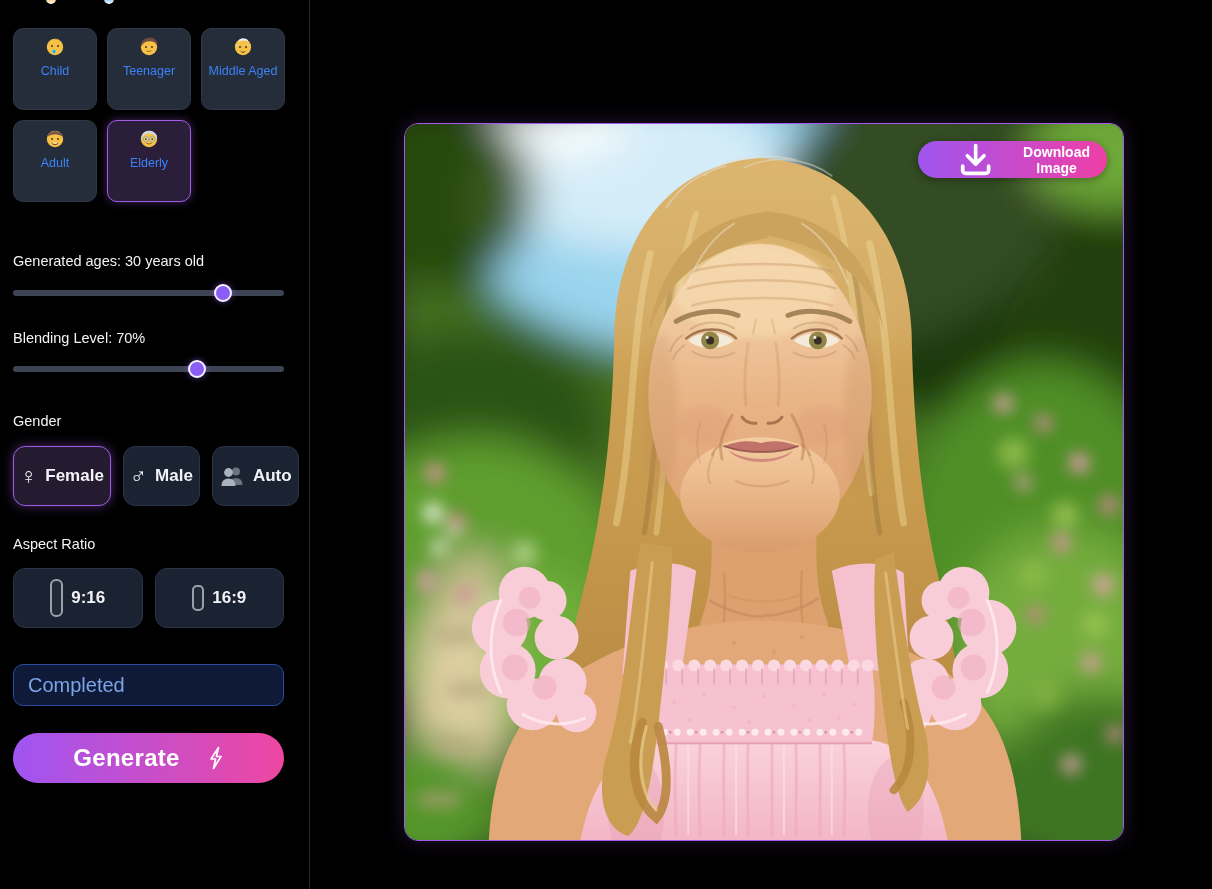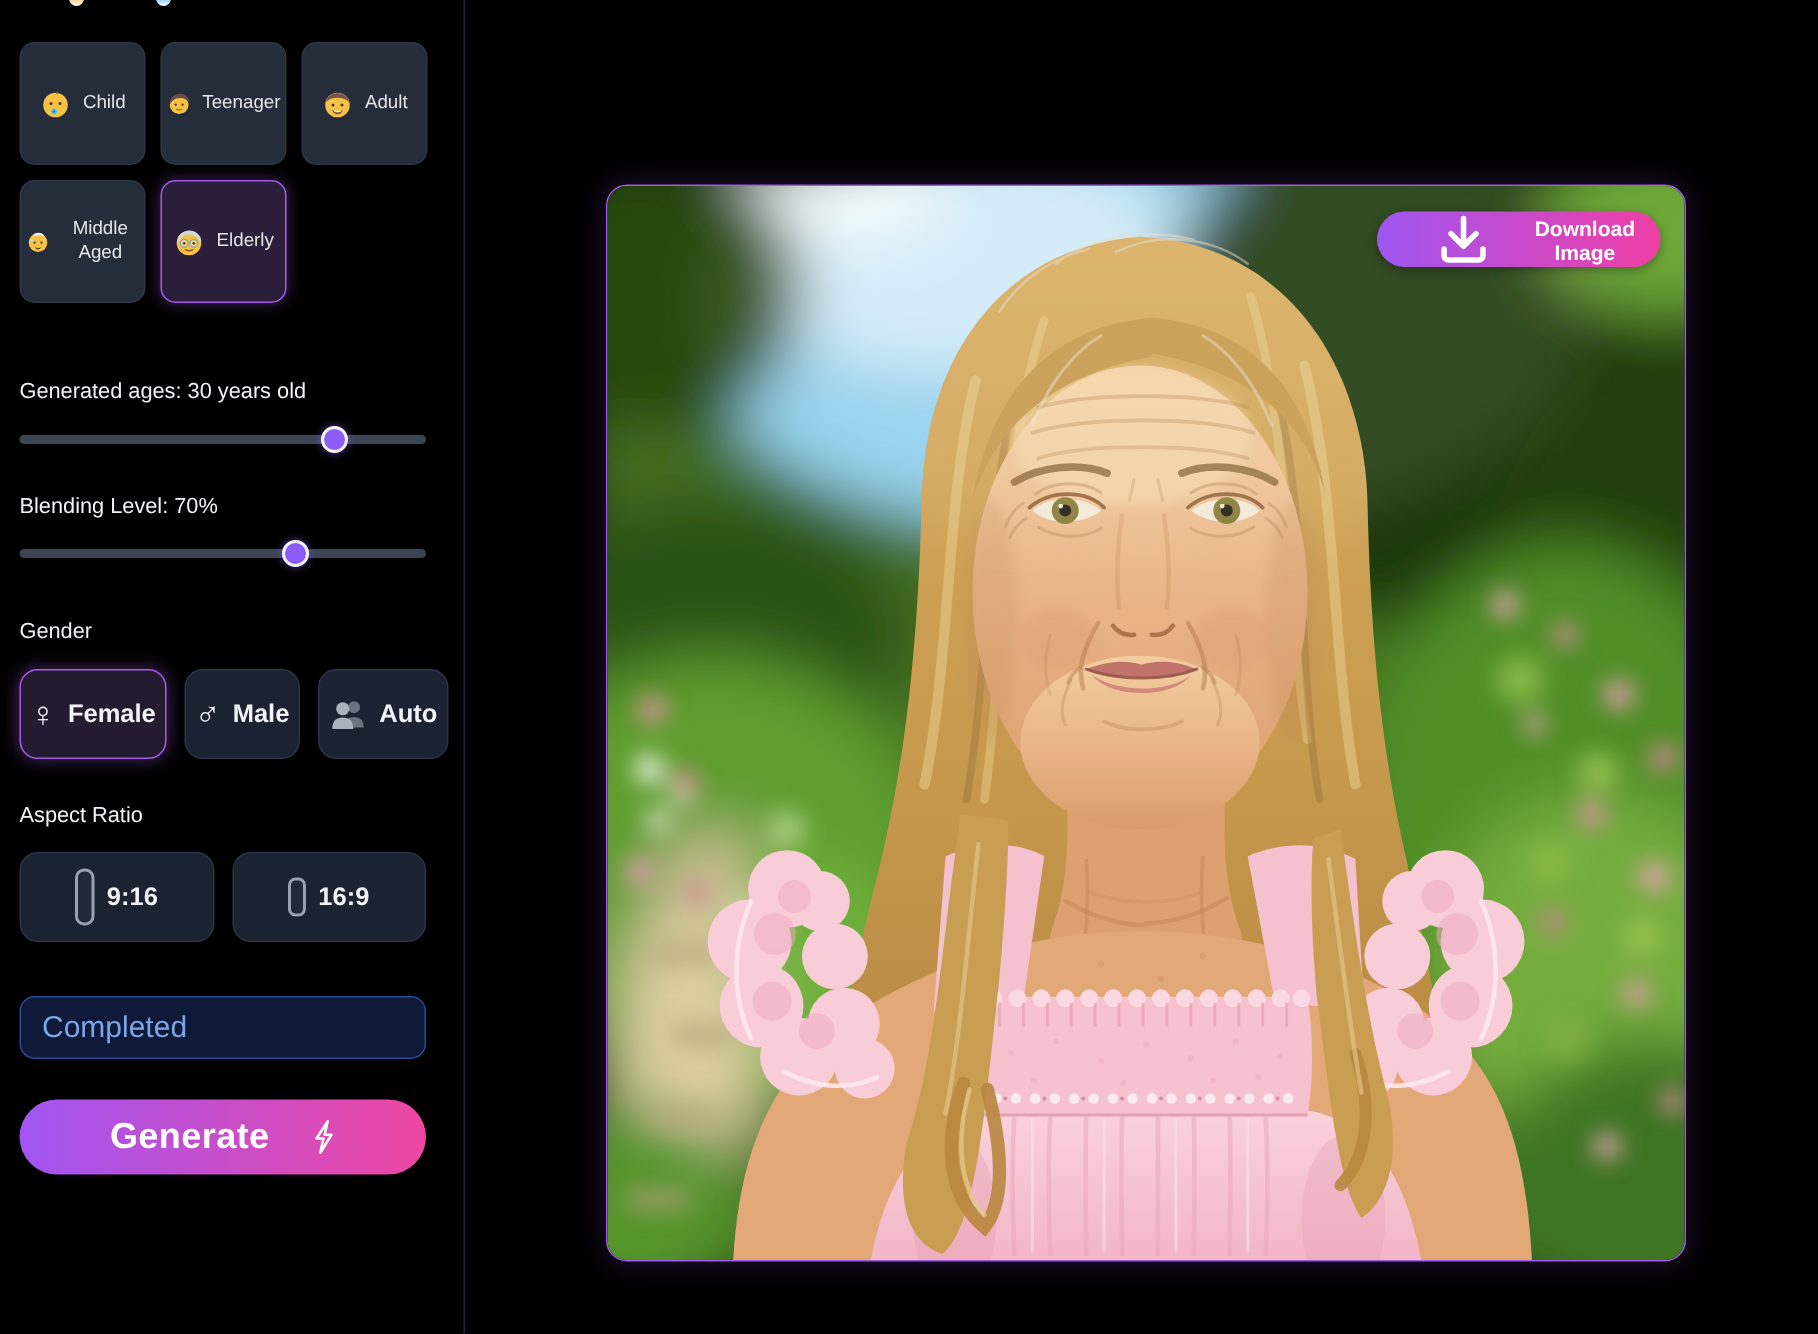--- a/index.html
+++ b/index.html
@@ -12,22 +12,22 @@
   .divider{position:absolute;left:309px;top:0;width:1px;height:889px;background:#20283a;}
 
   .clipped-header{position:absolute;left:46px;top:-4px;height:8px;display:flex;gap:48px;}
   .clip-dot{width:10px;height:8px;border-radius:0 0 5px 5px;}
   .clip-dot.a{background:linear-gradient(#f5a623,#fff);}
   .clip-dot.b{background:linear-gradient(#4aa3f0,#fff);}
 
   .age-grid{position:absolute;left:13px;top:28px;width:272px;display:grid;
             grid-template-columns:repeat(3,84px);gap:10px;}
   .age-btn{min-height:82px;border-radius:10px;background:#262d3a;border:1px solid #2f3645;
-           display:flex;align-items:center;justify-content:center;
-           gap:7px;padding:6px 3px;color:#e5e5e5;font-size:12.5px;line-height:1.25;
+           display:flex;flex-direction:column;align-items:center;justify-content:flex-start;
+           gap:7px;padding:6px 3px;color:#3b82f6;font-size:12.5px;line-height:1.25;
            text-align:center;cursor:pointer;}
   .age-btn.selected{background:#2a1e3a;border:1.5px solid #a35ce8;
            box-shadow:0 0 10px rgba(163,92,232,.4);}
   .mini-face{width:22px;height:22px;display:block;}
 
   .side-label{position:absolute;left:13px;font-size:14.5px;font-weight:500;color:#f2f3f6;}
 
   .slider-track{position:absolute;left:13px;width:271px;height:6px;border-radius:3px;
                 background:#3d4555;cursor:pointer;}
   .slider-thumb{position:absolute;top:-6px;width:18px;height:18px;border-radius:50%;
@@ -105,38 +105,38 @@
           <path d="M3,11.5 Q6,6 12,6.2 Q17,6.4 19,10 L19,8 Q15,2.6 9,4 Q4,5.4 3,11.5 Z" fill="#6d4c41"></path>
           <circle cx="8" cy="12" r="1" fill="#4e342e"></circle>
             <circle cx="14" cy="12" r="1" fill="#4e342e"></circle>
           <path d="M9,16 q2,1.2 4,0" stroke="#8d5a2b" stroke-width="0.9" fill="none" stroke-linecap="round"></path>
         </svg>
         <span>Teenager</span>
       </button>
       <button class="age-btn">
         <svg class="mini-face" viewBox="0 0 22 22">
           <circle cx="11" cy="12" r="8.2" fill="#f7c244"></circle>
+          <path d="M6,6.4 Q8,3 12,3.4 Q16,3.8 16.6,7 Q13,5 10,5.8 Q7,6.6 6,6.4 Z" fill="#eceff1"></path>
+          <path d="M4,10.5 q1.6,-1.2 3,-0.4 M15,10.1 q1.6,-1.2 3,-0.4" stroke="#cfd8dc" stroke-width="1" fill="none"></path>
+          <circle cx="8" cy="12" r="1" fill="#4e342e"></circle>
+            <circle cx="14" cy="12" r="1" fill="#4e342e"></circle>
+          <path d="M8,15.6 q3,2.4 6,0 q-1.4,2.4 -3,2.4 q-1.6,0 -3,-2.4 Z" fill="#5d4037"></path>
+        </svg>
+        <span>Middle Aged</span>
+      </button>
+      <button class="age-btn">
+        <svg class="mini-face" viewBox="0 0 22 22">
+          <circle cx="11" cy="12" r="8.2" fill="#f7c244"></circle>
           <path d="M3,11 Q4,4.5 11,4 Q18,4.5 19,11 Q18,7.6 11,7.2 Q4,7.6 3,11 Z" fill="#795548"></path>
           <circle cx="8" cy="12" r="1" fill="#4e342e"></circle>
             <circle cx="14" cy="12" r="1" fill="#4e342e"></circle>
           <path d="M7.4,15.2 q3.6,3.4 7.2,0 q-1,3 -3.6,3 q-2.6,0 -3.6,-3 Z" fill="#795548"></path>
           <path d="M9,15.8 q2,1.4 4,0" stroke="#fff" stroke-width="0.8" fill="none"></path>
         </svg>
         <span>Adult</span>
-      </button>
-      <button class="age-btn">
-        <svg class="mini-face" viewBox="0 0 22 22">
-          <circle cx="11" cy="12" r="8.2" fill="#f7c244"></circle>
-          <path d="M6,6.4 Q8,3 12,3.4 Q16,3.8 16.6,7 Q13,5 10,5.8 Q7,6.6 6,6.4 Z" fill="#eceff1"></path>
-          <path d="M4,10.5 q1.6,-1.2 3,-0.4 M15,10.1 q1.6,-1.2 3,-0.4" stroke="#cfd8dc" stroke-width="1" fill="none"></path>
-          <circle cx="8" cy="12" r="1" fill="#4e342e"></circle>
-            <circle cx="14" cy="12" r="1" fill="#4e342e"></circle>
-          <path d="M8,15.6 q3,2.4 6,0 q-1.4,2.4 -3,2.4 q-1.6,0 -3,-2.4 Z" fill="#5d4037"></path>
-        </svg>
-        <span>Middle Aged</span>
       </button>
       <button class="age-btn selected">
         <svg class="mini-face" viewBox="0 0 22 22">
           <circle cx="11" cy="12" r="8.2" fill="#f7c244"></circle>
           <path d="M3.4,13 Q2.4,6 9,4 Q15,2.6 18.6,8 Q19.6,10.4 18.6,13 Q18,9 15,7.4 Q9,4.8 5.4,9 Q4,10.6 3.4,13 Z" fill="#cfd8dc"></path>
           <circle cx="7.8" cy="12.2" r="2.6" fill="#ffe082" fill-opacity="0.75" stroke="#90a4ae" stroke-width="1"></circle>
           <circle cx="14.2" cy="12.2" r="2.6" fill="#ffe082" fill-opacity="0.75" stroke="#90a4ae" stroke-width="1"></circle>
           <path d="M10.4,12 h1.2" stroke="#90a4ae" stroke-width="1"></path>
           <circle cx="7.8" cy="12.2" r="0.9" fill="#4e342e"></circle>
             <circle cx="14.2" cy="12.2" r="0.9" fill="#4e342e"></circle>

